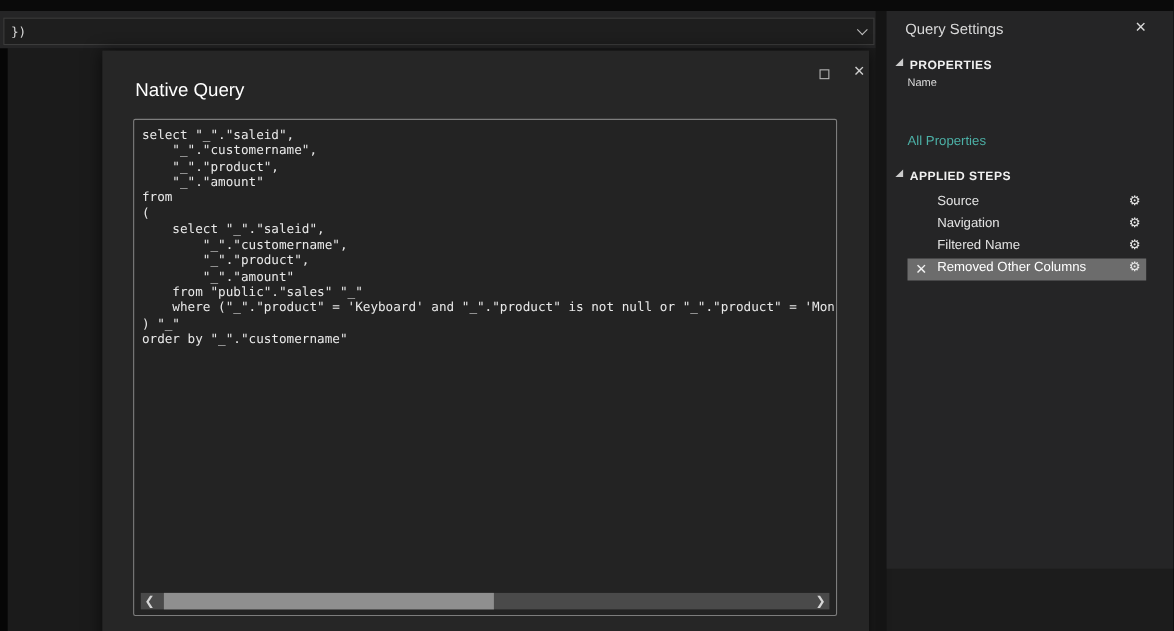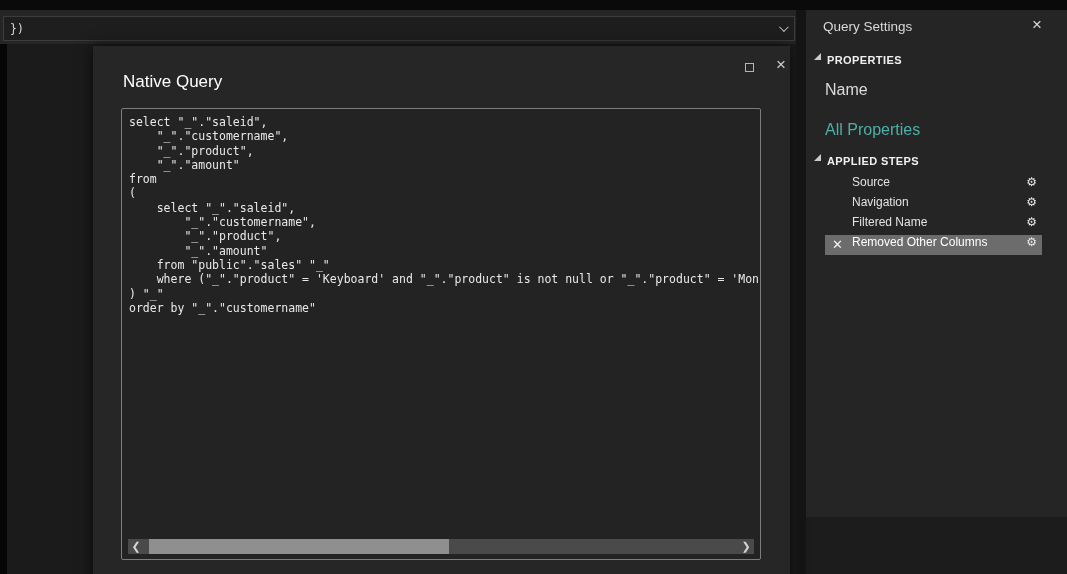--- a/index.html
+++ b/index.html
@@ -64,27 +64,27 @@
   
   .pane-gap { position:absolute; left:796px; top:10px; width:10px; height:564px; background:#141414; }
   .settings-pane { position:absolute; left:806px; top:10px; width:261px; height:507px; background:#252526; color:#d6d6d6; }
   .pane-title { position:absolute; left:17px; top:9px; font-size:13.5px; color:#d9d9d9; }
   .pane-close { position:absolute; left:220px; top:4px; width:22px; height:22px; text-align:center; font-size:17px; line-height:22px; color:#d9d9d9; }
 
   .sect-header { position:absolute; left:8px; display:flex; align-items:flex-start; gap:6px; }
   .tri { width:0; height:0; border-left:7px solid transparent; border-bottom:7px solid #cccccc; transform:translateY(-1px); }
   .sect-label { font-size:11px; font-weight:bold; letter-spacing:0.4px; color:#f0f0f0; }
 
-  .name-label { position:absolute; left:19px; top:71px; font-size:16px; color:#dcdcdc; }
+  .name-label { position:absolute; left:19px; top:60px; font-size:10px; color:#dcdcdc; }
   .name-input {
     position:absolute; left:19px; top:80px; width:217px; height:19px;
     background:#1f1f1f; border:1px solid #6b6b6b; color:#e8e8e8;
     font-size:11.5px; font-family:"Liberation Sans", sans-serif; padding:0 5px; outline:none;
   }
-  .all-props { position:absolute; left:19px; top:111px; font-size:16px; color:#4cb0a6; cursor:pointer; }
+  .all-props { position:absolute; left:19px; top:111px; font-size:12px; color:#4cb0a6; cursor:pointer; }
 
   .steps { position:absolute; left:19px; top:165px; width:217px; }
   .step-row {
     position:relative; height:20px; display:flex; 
     font-size:12px; color:#e3e3e3; padding-left:27px;
   }
   .step-row.selected { background:#6c6c6c; color:#ffffff; padding-left:7px; }
   .step-del { width:20px; font-size:13px; color:#f2f2f2; line-height:20px; }
   .gear { margin-left:auto; margin-right:5px; font-size:12px; color:#e8e8e8; font-family:"DejaVu Sans", sans-serif; cursor:pointer; }
 </style>

